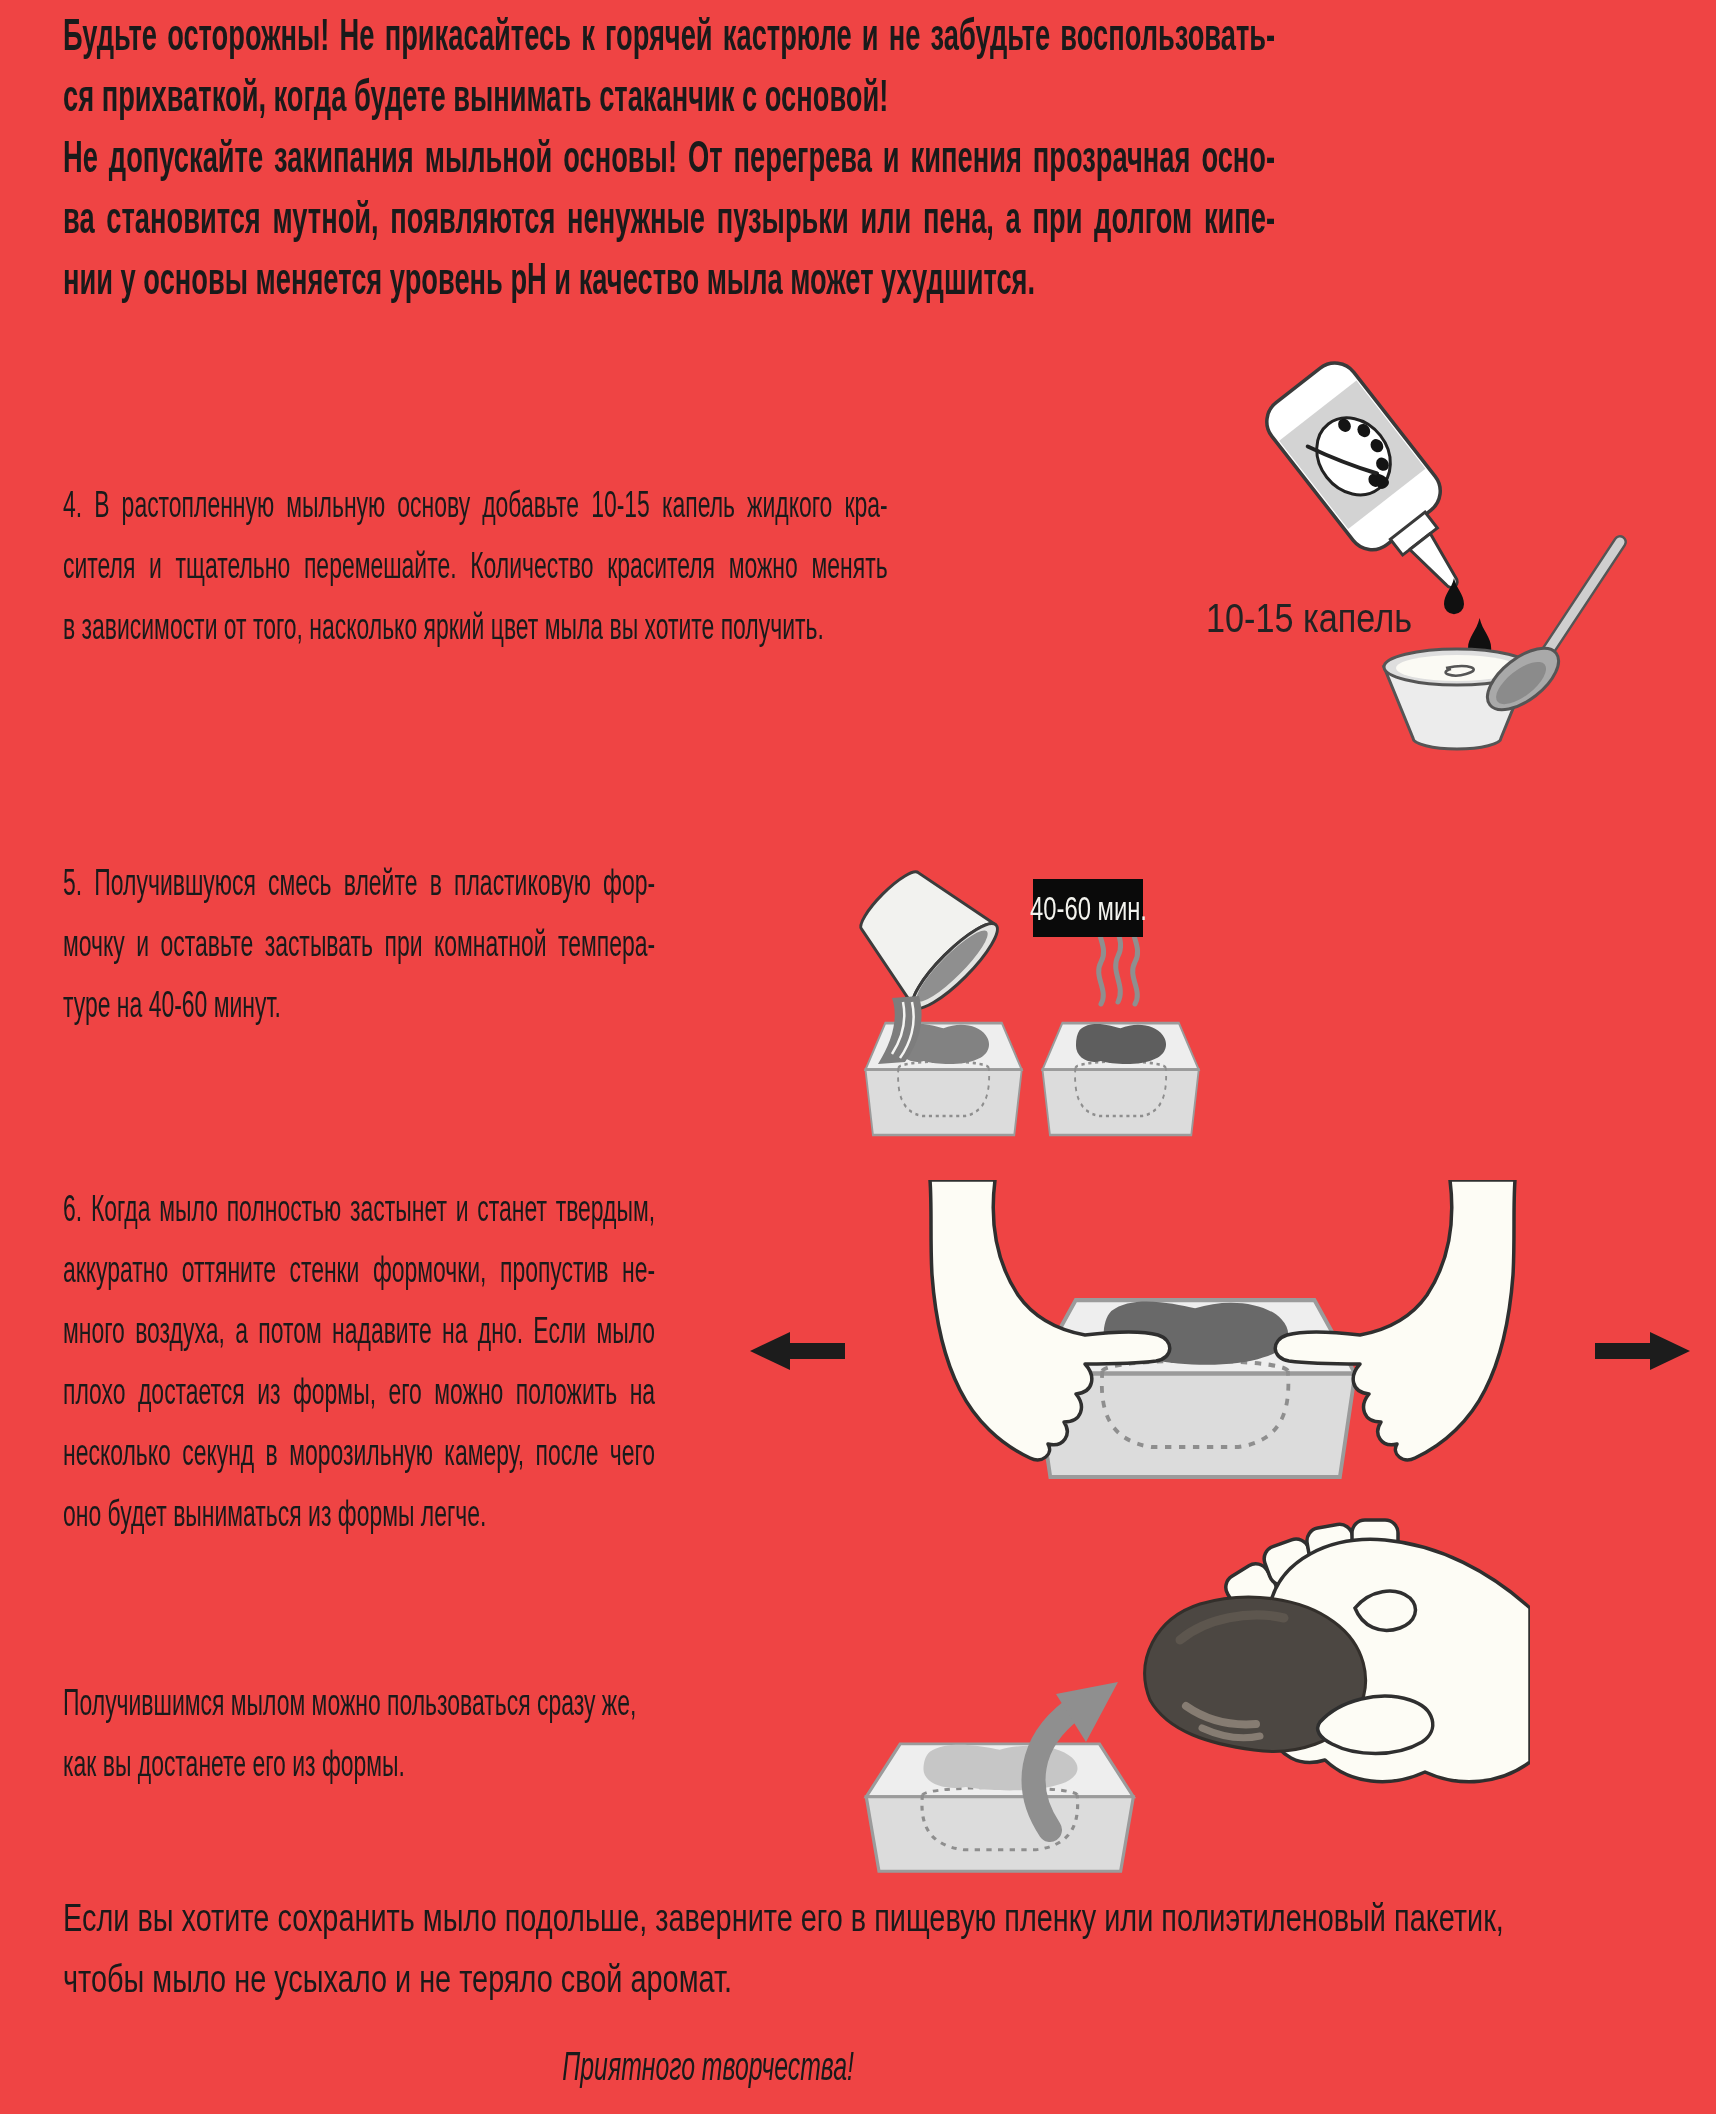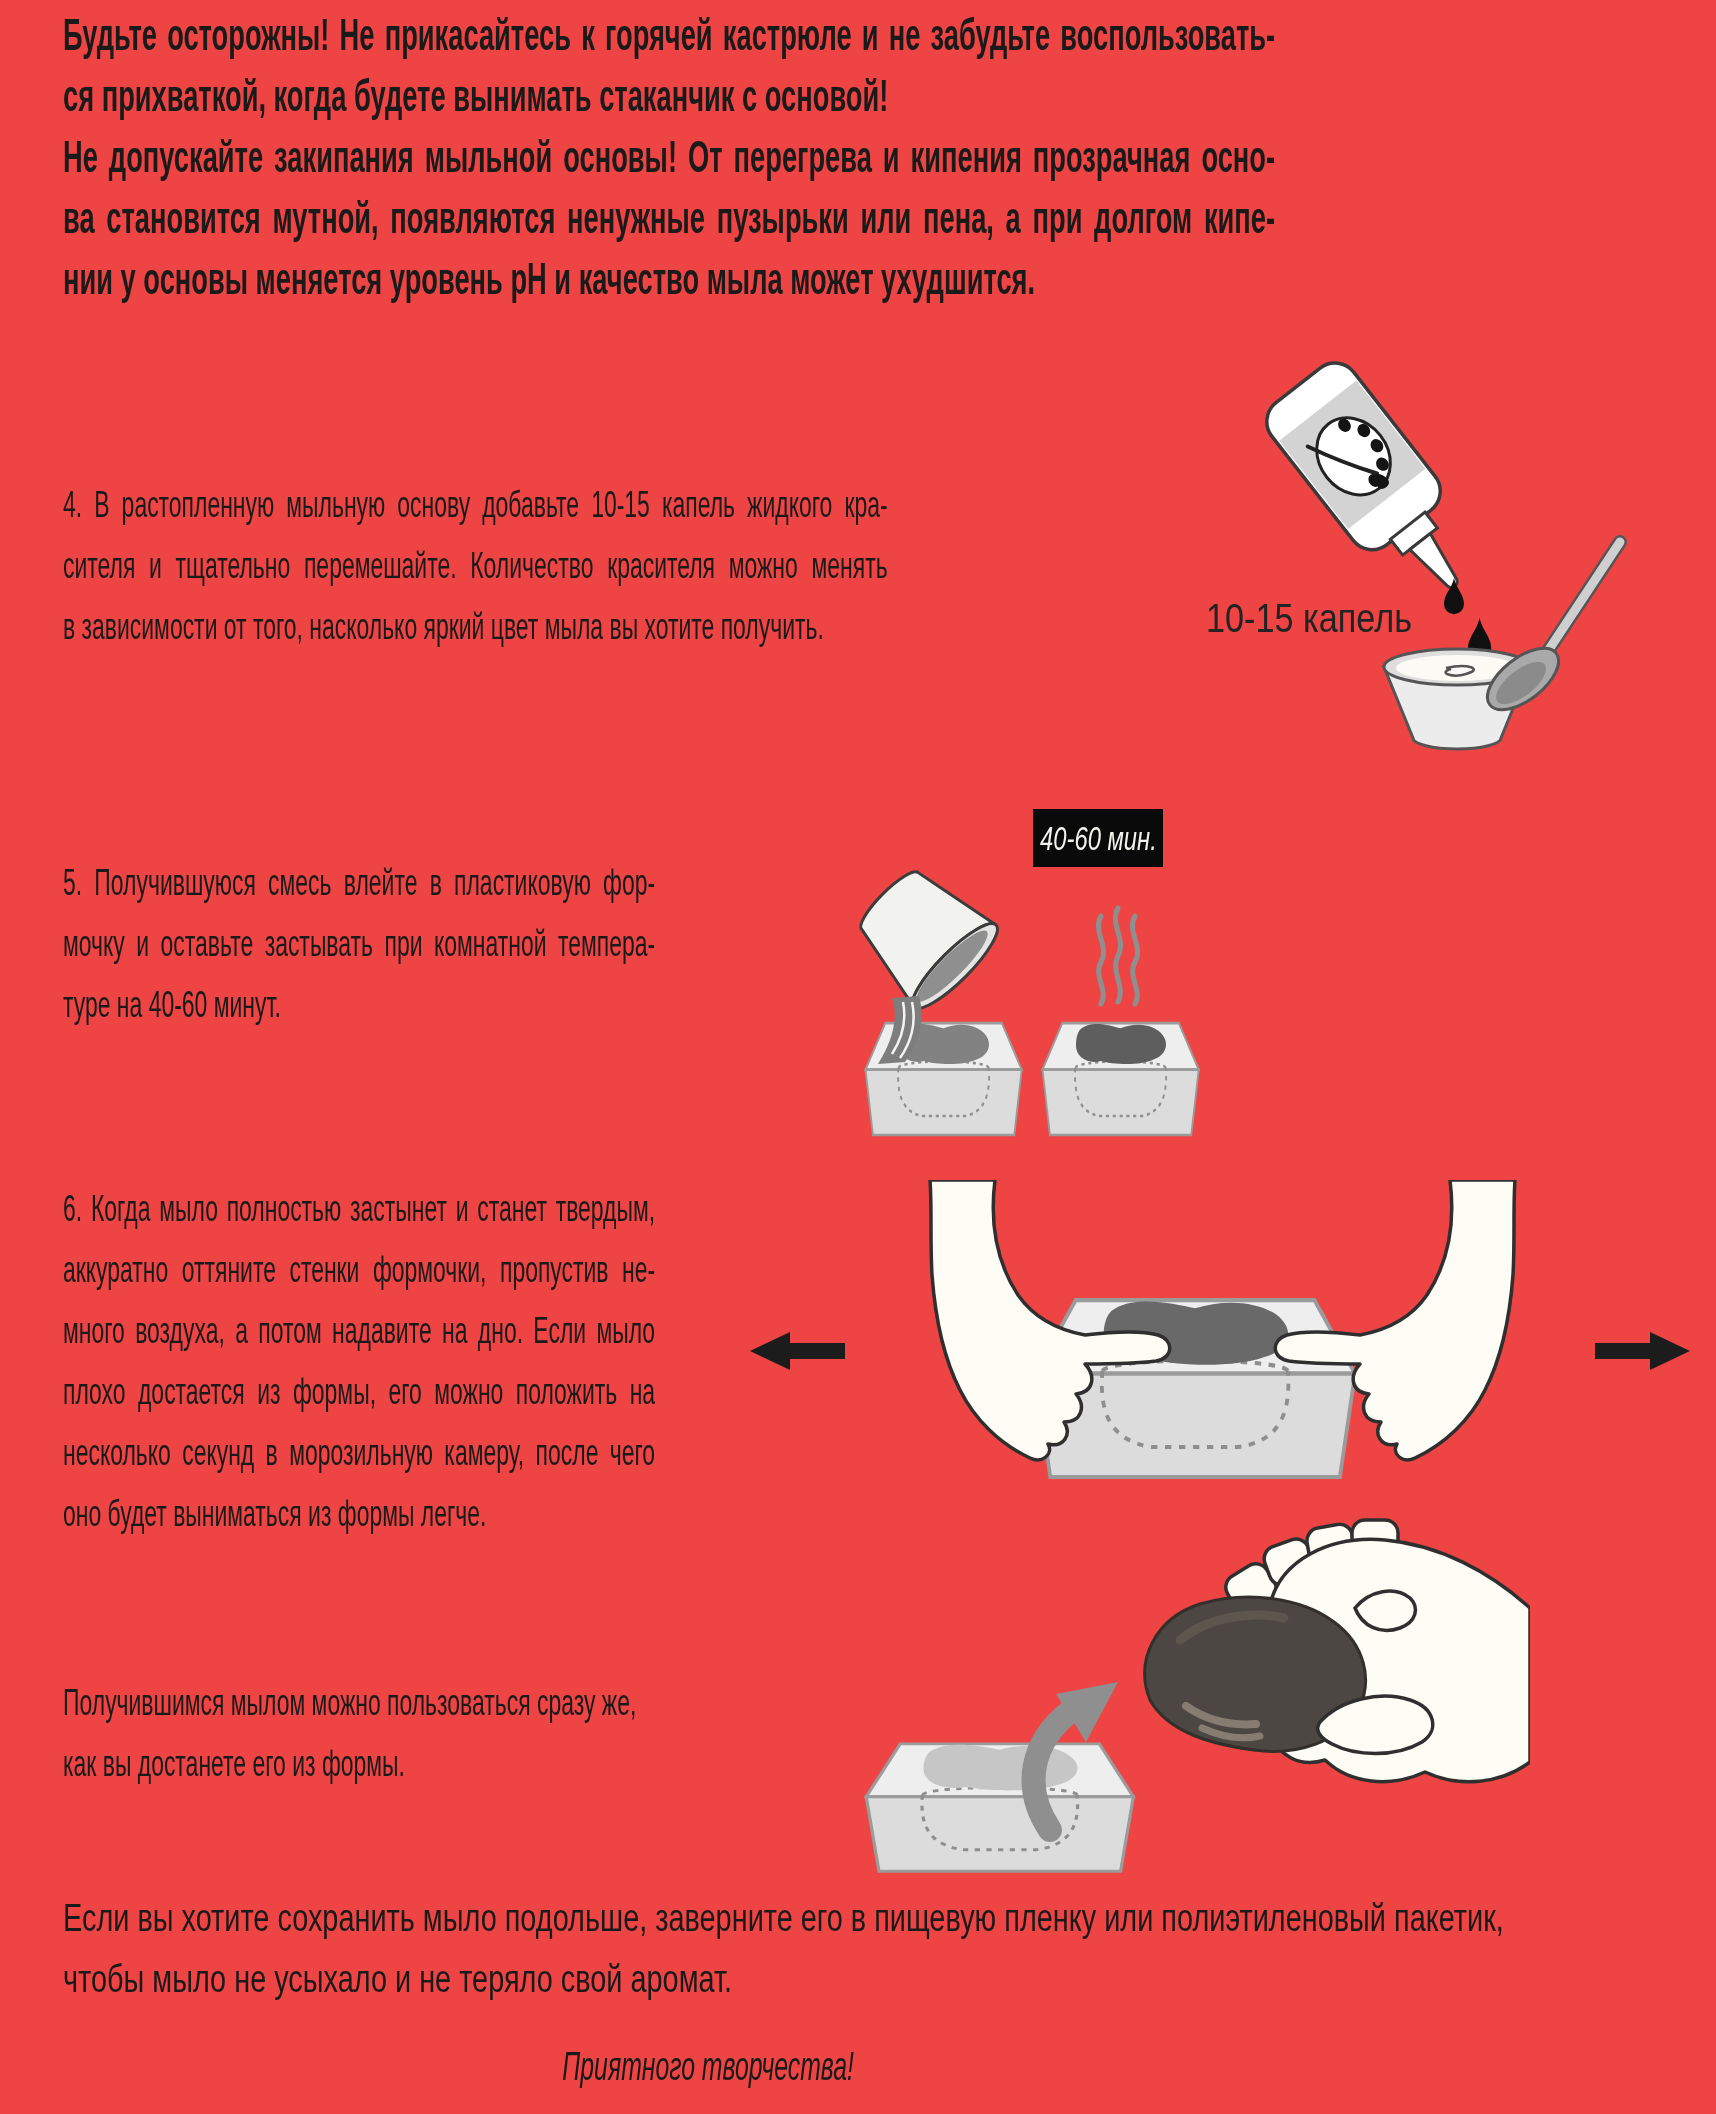--- a/index.html
+++ b/index.html
@@ -23,23 +23,23 @@
   .bodytxt{font-size:37px;font-weight:400;}
   .step4txt .tline:nth-child(-n+2){width:1330px;text-align:justify;text-align-last:justify;}
   .step5txt .tline:nth-child(-n+2){width:955px;text-align:justify;text-align-last:justify;}
   .step6txt .tline:not(:last-child){width:955px;text-align:justify;text-align-last:justify;}
   .storage{font-size:38px;}
   .footer-line{
     font-size:40px;font-style:italic;font-weight:500;
     width:2081px;text-align:center;line-height:61px;white-space:nowrap;
   }
   .time-badge{
-    left:1033px;top:809px;width:130px;height:58px;
+    left:1033px;top:879px;width:110px;height:58px;
     background:#0a0a0a;color:#f3f3ee;
-    display:flex;align-items:center;justify-content:center;font-style:italic;
+    display:flex;align-items:center;justify-content:center;
   }
   .time-badge span{
     font-size:34px;white-space:nowrap;
     transform:scaleX(0.7);transform-origin:center center;display:inline-block;
   }
   svg{display:block;}
   svg text{font-family:"Liberation Sans","DejaVu Sans",sans-serif;}
 </style>
 </head>
 <body>

